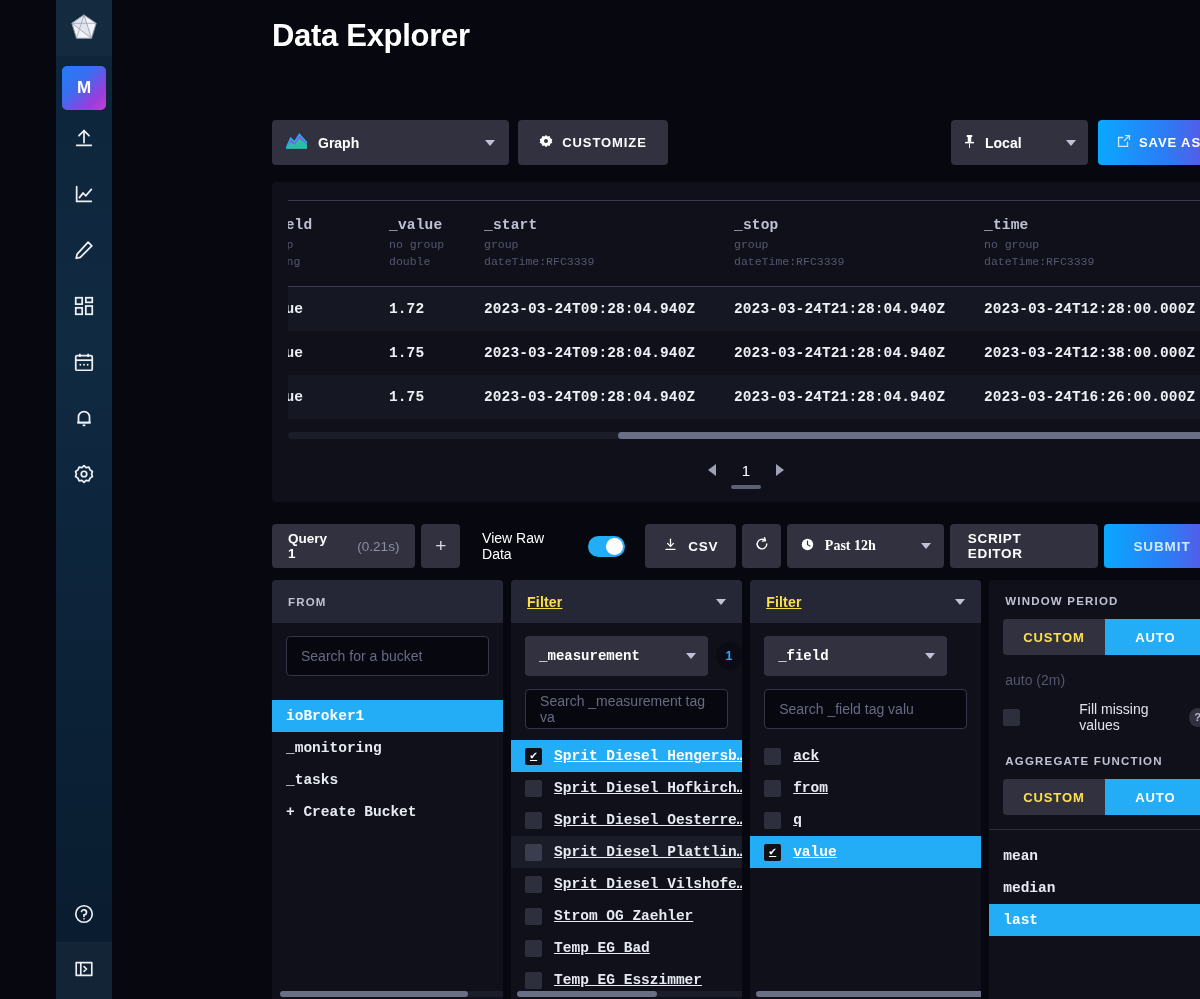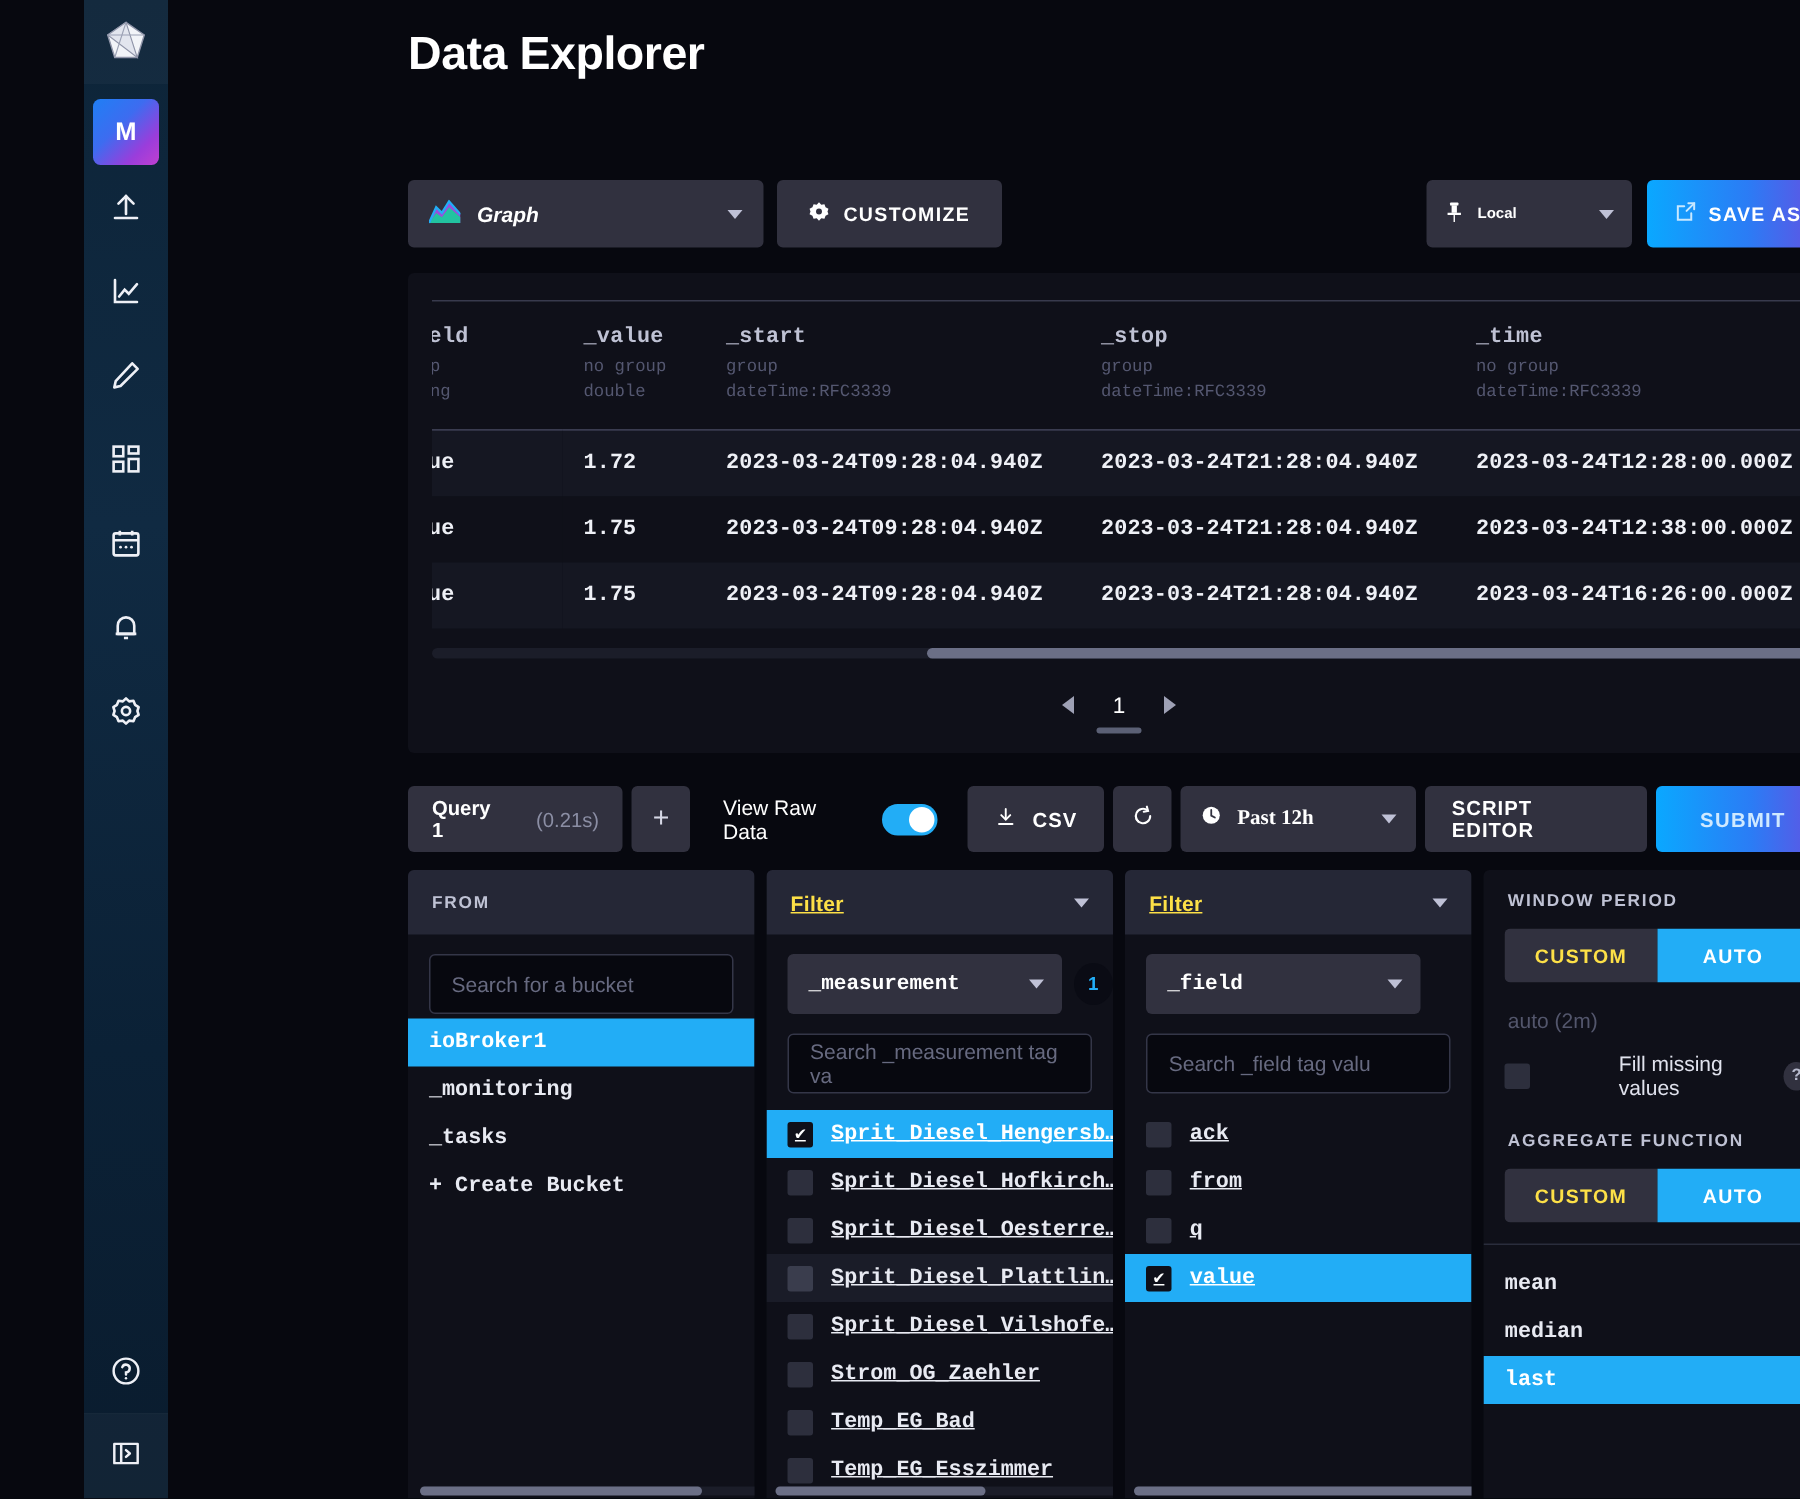--- a/index.html
+++ b/index.html
@@ -52,30 +52,30 @@
   .viz-toolbar {
     position: absolute; left: 160px; top: 120px; width: 948px; height: 45px;
     display: flex; align-items: center;
   }
   .btn {
     height: 45px; border-radius: 4px; display: flex; align-items: center;
     background: #31313f; color: #fff; font-size: 13px; cursor: pointer;
     border: none; font-family: "Liberation Sans", sans-serif;
   }
   .dd-graph { width: 237px; padding: 0 14px; justify-content: space-between; }
-  .dd-graph .lbl { display: flex; align-items: center; gap: 11px; font-weight: bold; font-size: 14px; font-style: italic; }
+  .dd-graph .lbl { display: flex; align-items: center; gap: 11px; font-weight: bold; font-size: 14px; }
   .caret { width: 0; height: 0; border-left: 5px solid transparent; border-right: 5px solid transparent;
            border-top: 6px solid #bfc1d6; }
   .btn-customize {
     margin-left: 9px; width: 150px; justify-content: center; gap: 9px;
     font-weight: bold; font-size: 13px; letter-spacing: 0.9px;
   }
   .spacer { flex: 1 1 auto; }
   .dd-local { width: 137px; padding: 0 12px; justify-content: space-between; }
-  .dd-local .lbl { display: flex; align-items: center; gap: 9px; font-weight: bold; font-size: 10px; }
+  .dd-local .lbl { display: flex; align-items: center; gap: 9px; font-weight: bold; font-size: 14px; }
   .btn-saveas {
     margin-left: 10px; width: 122px; justify-content: center; gap: 8px;
     background: linear-gradient(90deg,#0aa8ff 0%,#2b7cf5 55%,#6a4ce0 100%);
     font-weight: bold; font-size: 13px; letter-spacing: 0.9px;
   }
 
   
   .results {
     position: absolute; left: 160px; top: 182px; width: 948px; height: 320px;
     background: #0f1019; border-radius: 4px; overflow: hidden;
@@ -524,21 +524,21 @@
 
     <div class="builder">
 
       <div class="card card-from">
         <div class="card-head">
           <span class="t">FROM</span>
         </div>
         <div class="srch">
           <span class="ph">Search for a bucket</span>
         </div>
-        <div style="margin-top:3px">
+        <div style="margin-top:24px">
           <div class="bucket-row sel">ioBroker1</div>
           <div class="bucket-row">_monitoring</div>
           <div class="bucket-row">_tasks</div>
           <div class="bucket-row">+ Create Bucket</div>
         </div>
         <div class="hscroll-bottom" style="left:8px;right:8px;width:235px">
           <div class="thumb" style="left:0;width:188px"></div>
         </div>
       </div>
 

